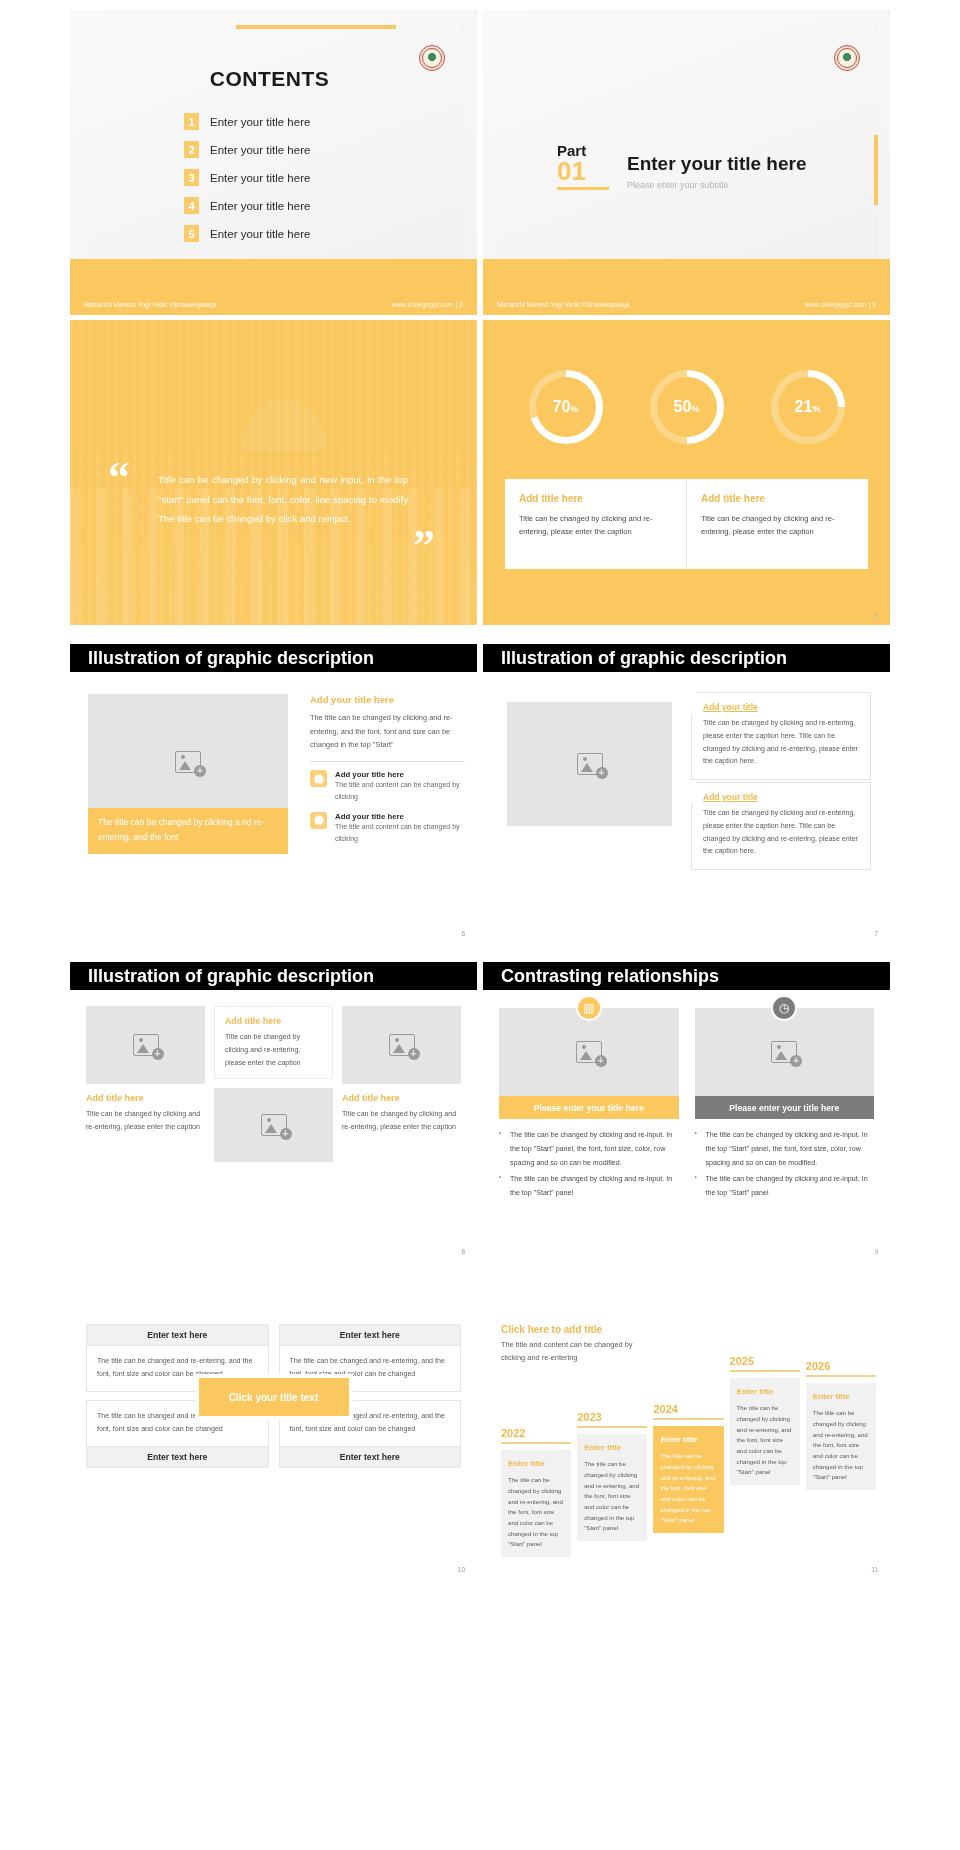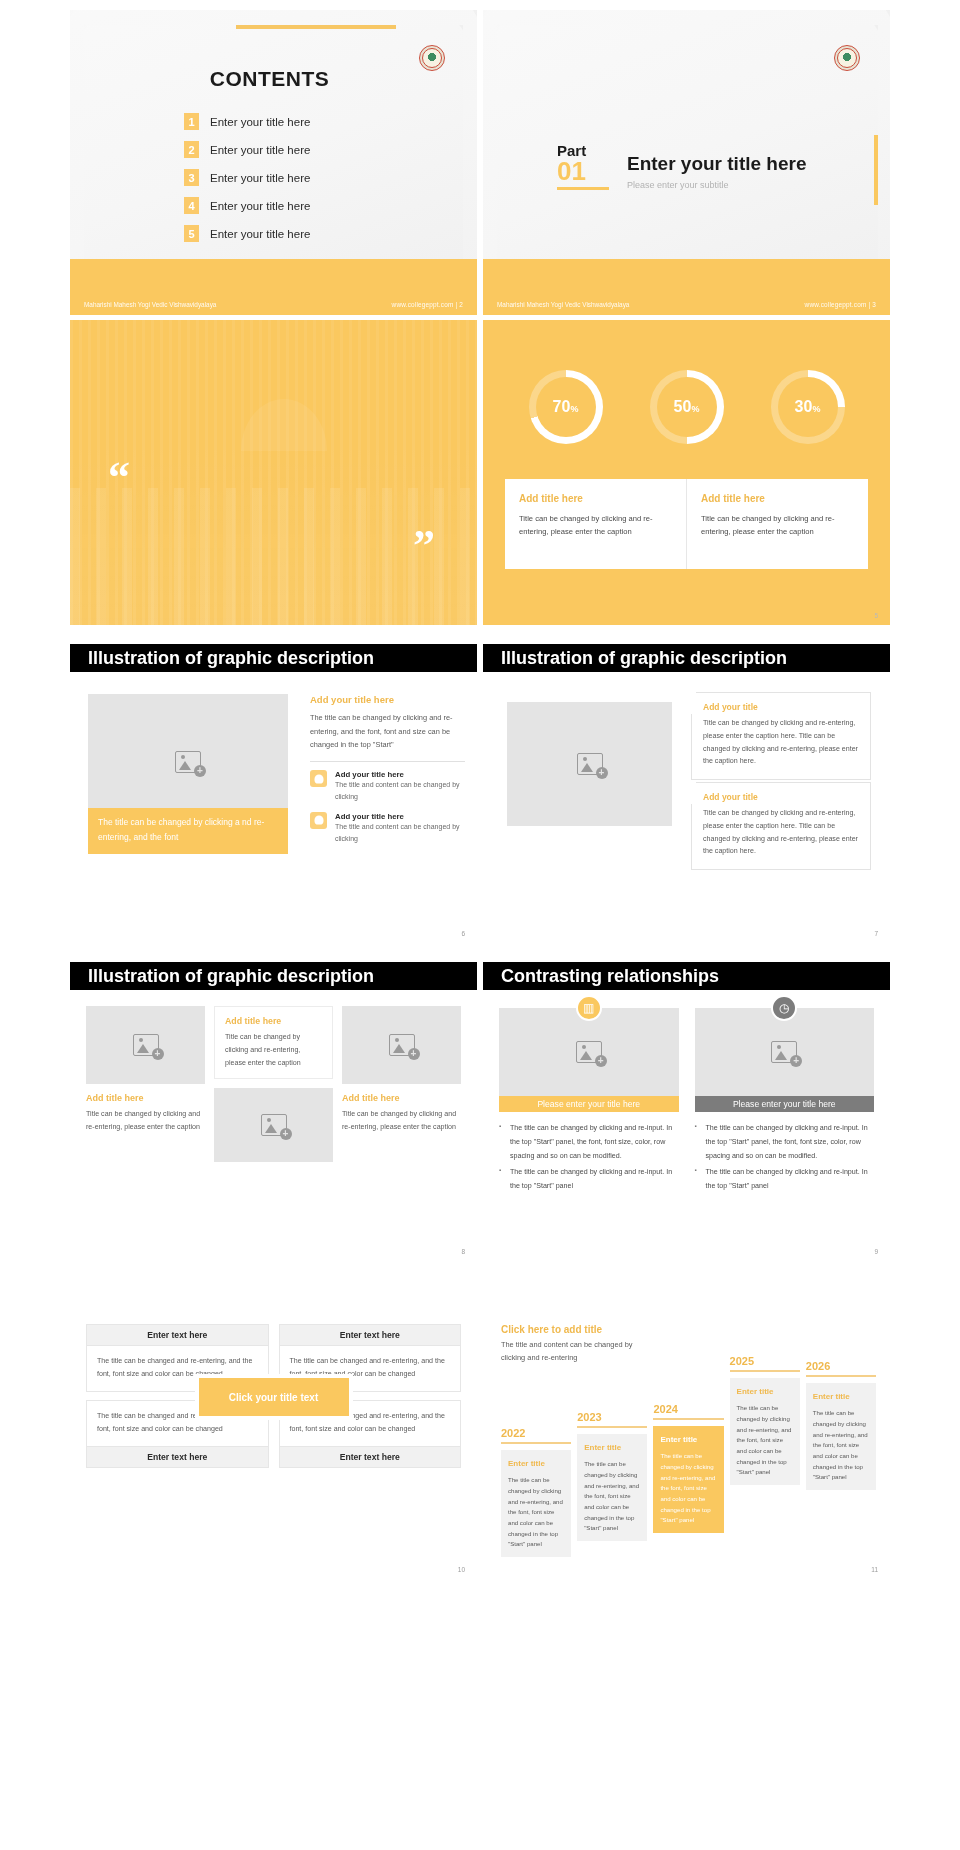--- a/index.html
+++ b/index.html
@@ -201,21 +201,21 @@
 
   
   .s7-img { position:absolute; left:24px; top:72px; width:165px; height:124px; }
   .s7-box {
     position:absolute; left:208px; width:180px; border:1px solid #e3e3e3;
     padding:9px 11px 11px 11px; background:#ffffff;
   }
   .s7-box::before {
     content:""; position:absolute; left:-1px; top:-1px; width:5px; height:22px; background:#ffffff;
   }
-  .s7-box h4 { font-size:8.5px; color:#f0b94e; font-weight:bold; margin-bottom:5px; }
+  .s7-box h4 { font-size:8.5px; color:#f0b94e; font-weight:bold; margin-bottom:5px;text-decoration:underline; }
   .s7-box p { font-size:7.1px; line-height:1.8; color:#5a5a5a; }
 
   
   .s8-wrap { position:absolute; left:16px; right:16px; top:58px; bottom:26px; display:flex; gap:9px; }
   .s8-col { flex:1; display:flex; flex-direction:column; gap:9px; }
   .s8-cap h4 { font-size:9px; color:#f0b94e; font-weight:bold; margin-bottom:5px; }
   .s8-cap p { font-size:7.1px; line-height:1.8; color:#5a5a5a; }
   .s8-mid-box {
     background:#ffffff; border:1px solid #ececec; padding:9px 10px;
   }
@@ -228,22 +228,22 @@
   .s9-img { height:88px; }
   .s9-badge {
     position:absolute; left:50%; top:-13px; transform:translateX(-50%);
     width:26px; height:26px; border-radius:50%; border:2px solid #ffffff;
     display:flex; align-items:center; justify-content:center; z-index:3;
     font-size:12px; color:#ffffff;
   }
   .s9-badge.y { background:#fac85f; }
   .s9-badge.g { background:#7c7c7c; }
   .s9-lbl {
-    height:16px; display:flex; align-items:center; justify-content:center;
-    color:#ffffff; font-size:8.6px; font-weight:normal;
+    height:23px; display:flex; align-items:center; justify-content:center;
+    color:#ffffff; font-size:8.6px; font-weight:bold;
   }
   .s9-lbl.y { background:#fac85f; }
   .s9-lbl.g { background:#7c7c7c; }
   .s9-list { margin-top:10px; }
   .s9-list li { list-style:none; position:relative; padding-left:11px; font-size:7.1px; line-height:1.95; color:#4a4a4a; margin-bottom:3px; }
   .s9-list li::before { content:"▪"; position:absolute; left:0; top:-1px; font-size:6px; color:#777; }
 
   
   .s10-grid { position:absolute; left:16px; right:16px; top:58px; }
   .s10-row { display:flex; gap:10px; margin-bottom:8px; }
@@ -342,20 +342,21 @@
       <span>Maharishi Mahesh Yogi Vedic Vishwavidyalaya</span>
       <span class="right">www.collegeppt.com  |  3</span>
     </div>
   </div>
 
   <div class="slide s4">
     <div class="bldg"></div>
     <div class="dome"></div>
     <div class="base"></div>
     <div class="qmark-open">“</div>
+    <div class="qtext">Title can be changed by clicking and new input, in the top "start" panel can the font, font, color, line spacing to modify The title can be changed by click and reinput.</div>
     <div class="qmark-close">”</div>
   </div>
 
   <div class="slide s5">
     <div class="bldg"></div>
     <div class="base"></div>
     <div class="donuts">
       <div class="donut">
         <div class="ring" style="background:conic-gradient(#ffffff 0 252deg, rgba(255,255,255,.28) 252deg 360deg);"></div>
         <div class="hole">
@@ -364,21 +365,21 @@
       </div>
       <div class="donut">
         <div class="ring" style="background:conic-gradient(#ffffff 0 180deg, rgba(255,255,255,.28) 180deg 360deg);"></div>
         <div class="hole">
           <span class="val"><span>50</span><small>%</small></span>
         </div>
       </div>
       <div class="donut">
         <div class="ring" style="background:conic-gradient(#ffffff 0 90deg, rgba(255,255,255,.28) 90deg 360deg);"></div>
         <div class="hole">
-          <span class="val"><span>30</span><small>%</small></span>
+          <span class="val"><span>21</span><small>%</small></span>
         </div>
       </div>
     </div>
     <div class="s5-cards">
       <div class="s5-col">
         <h4>Add title here</h4>
         <p>Title can be changed by clicking and re-entering, please enter the caption</p>
       </div>
       <div class="s5-col">
         <h4>Add title here</h4>

